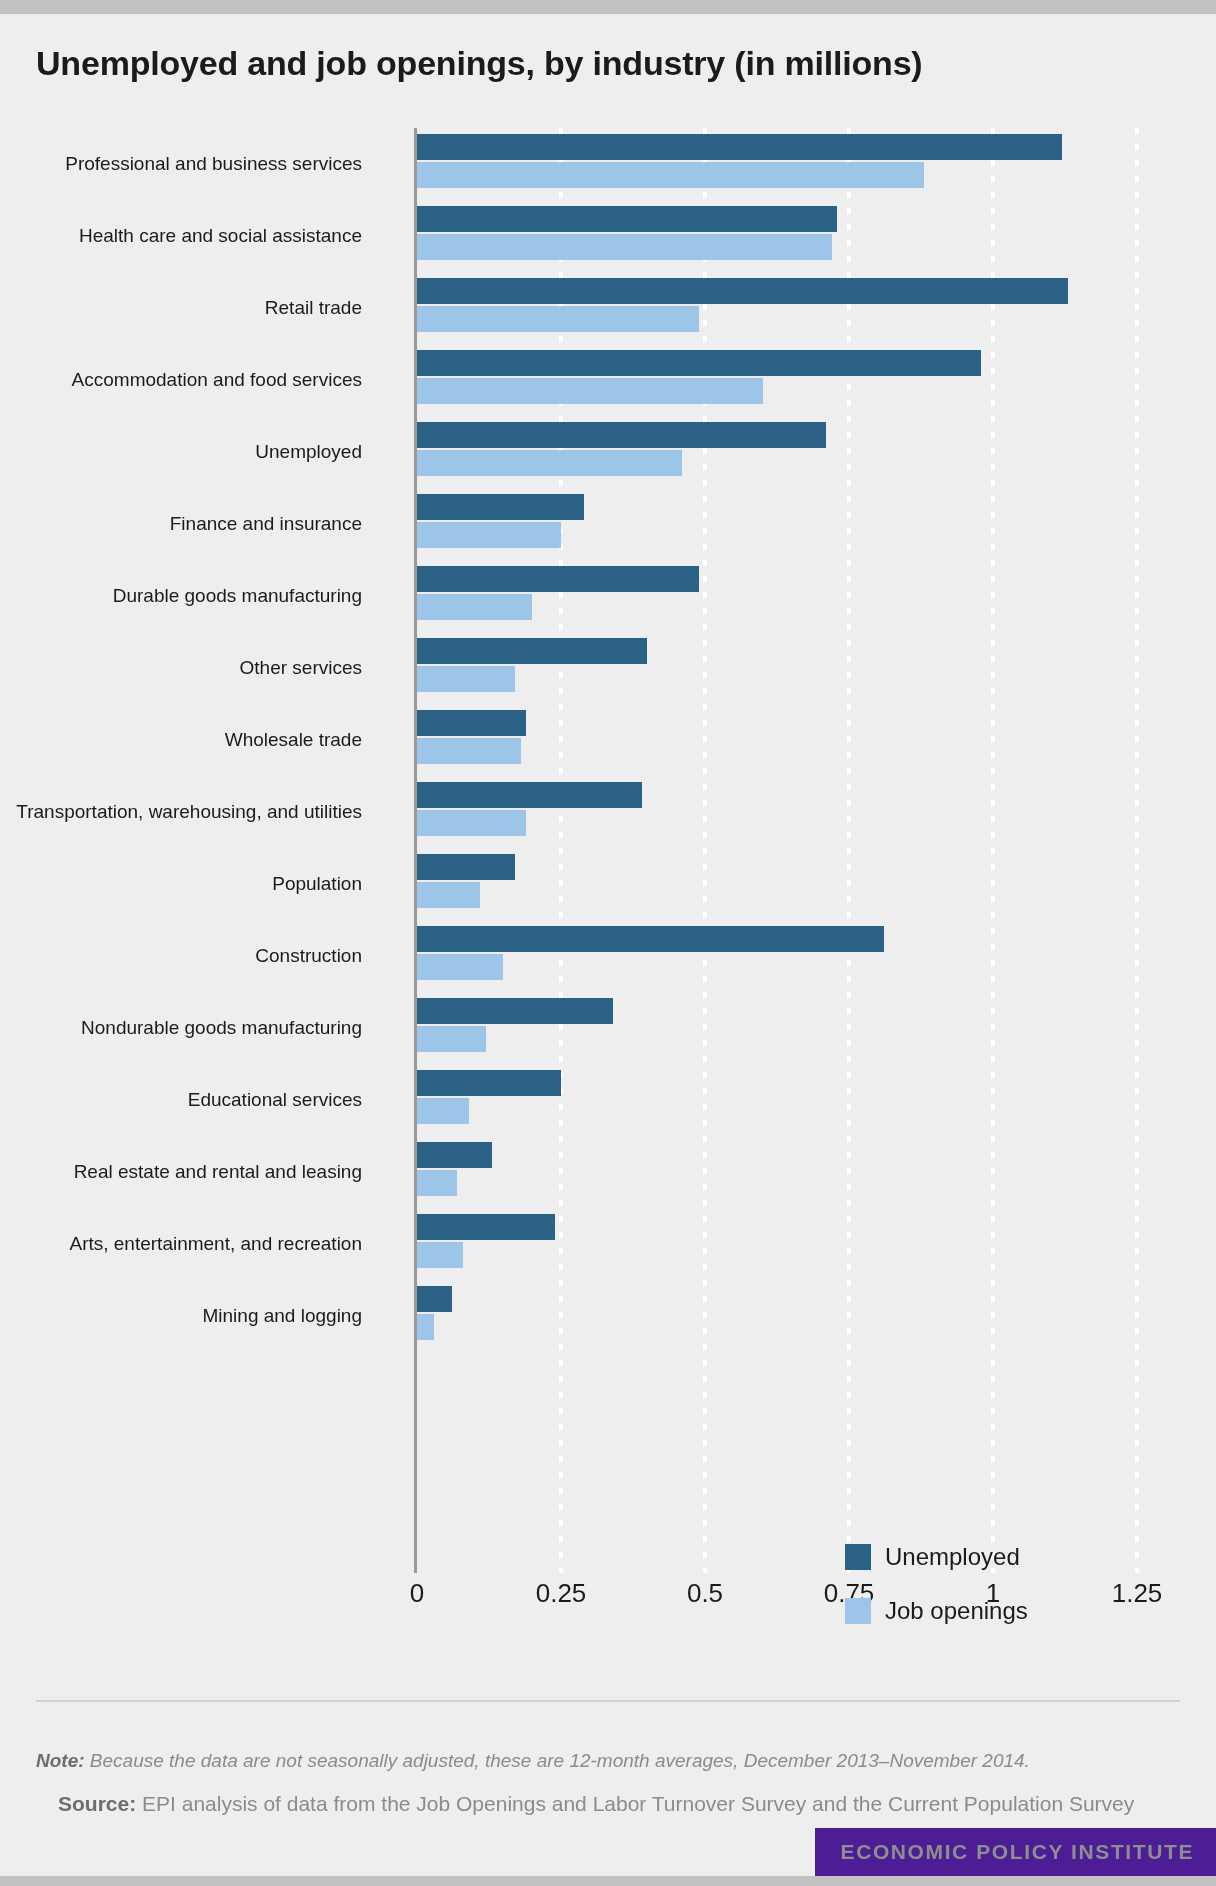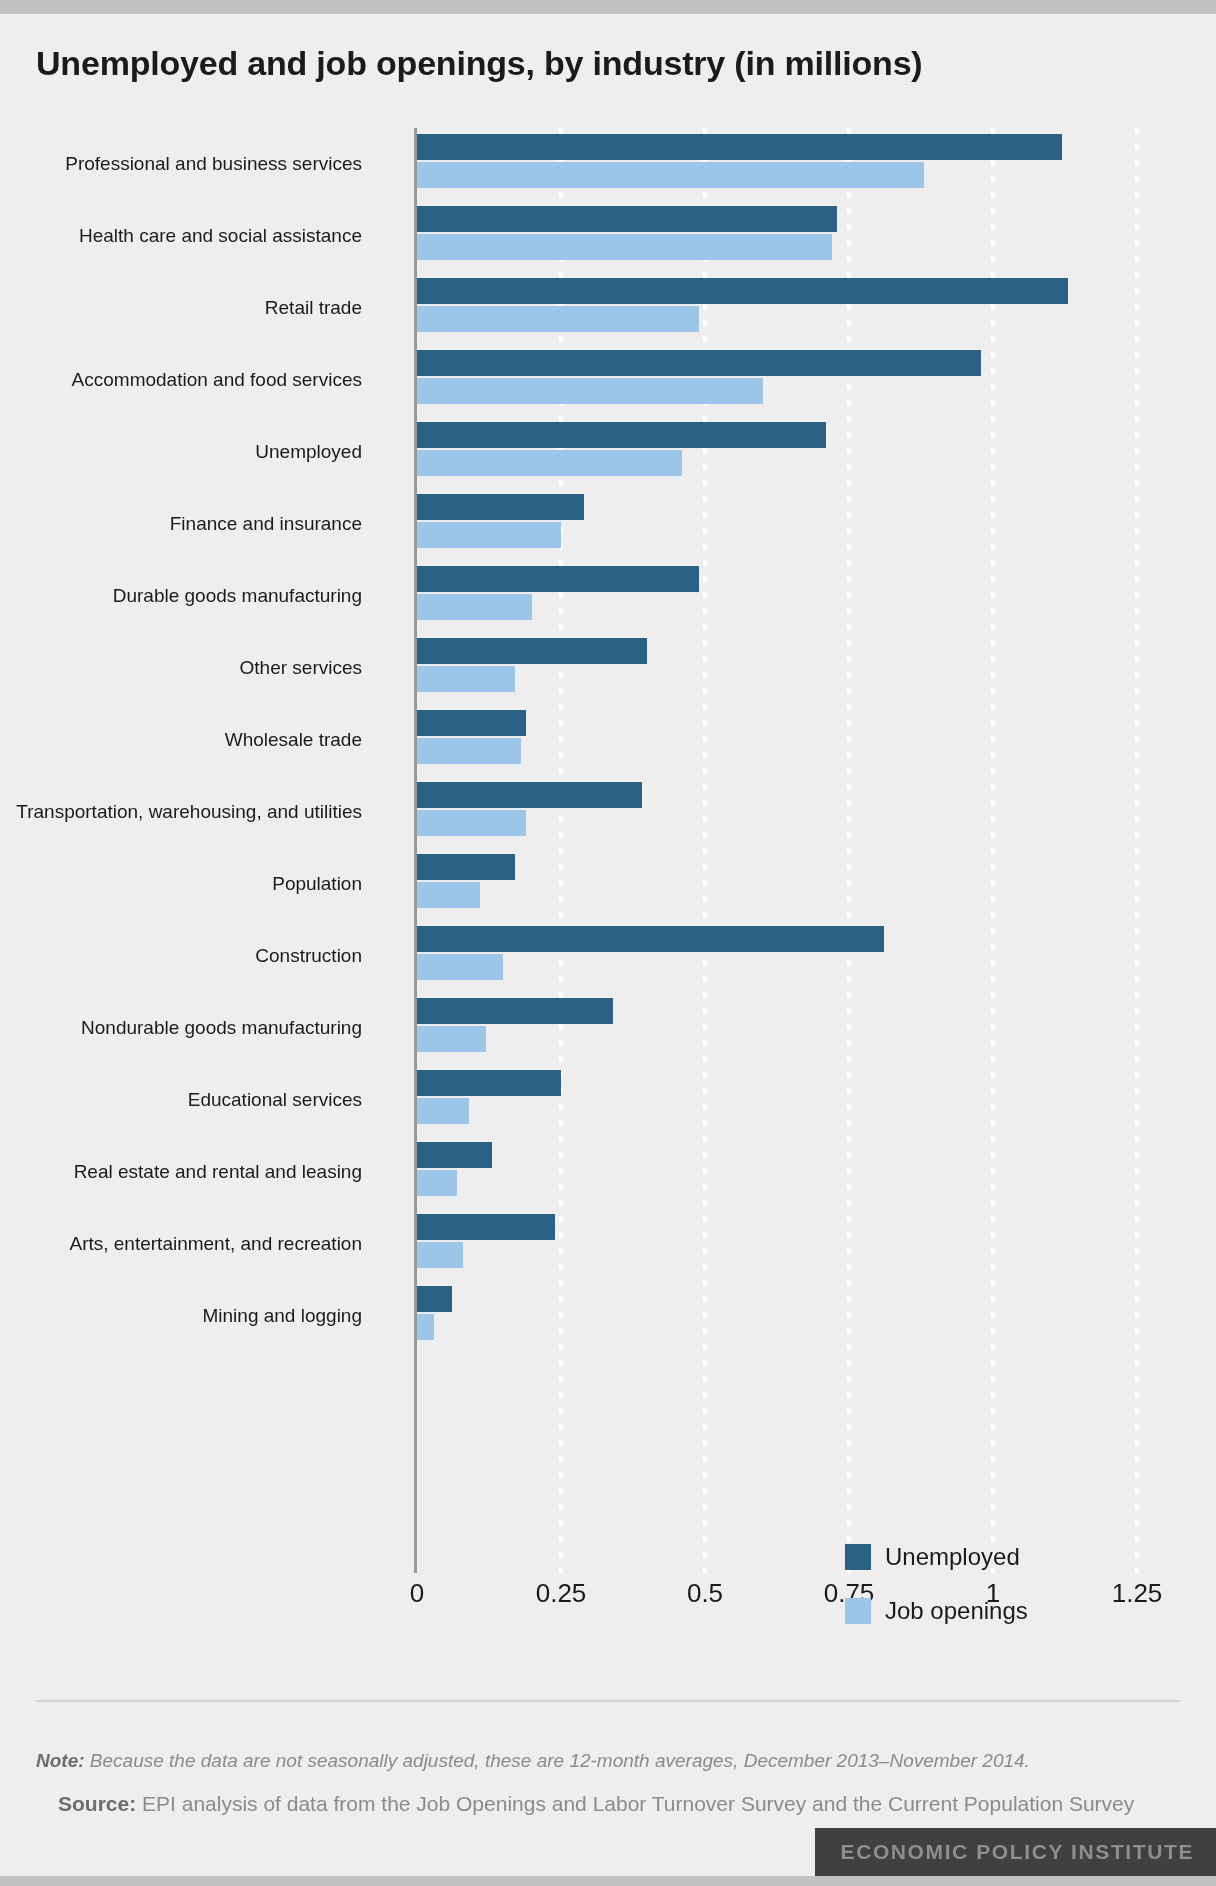--- a/index.html
+++ b/index.html
@@ -197,21 +197,21 @@
     white-space: nowrap;
     margin-left: 22px;
   }
   .note b, .source b { color: #6d6d6d; }
   .epi-box {
     position: absolute;
     right: 0;
     bottom: 10px;
     height: 48px;
     padding: 0 22px 0 26px;
-    background: #404040;
+    background: #4c1d95;
     display: flex;
     align-items: center;
   }
   .epi-text {
     font-size: 21px;
     letter-spacing: 1.6px;
     color: #8e8e8e;
     font-weight: bold;
     white-space: nowrap;
   }

